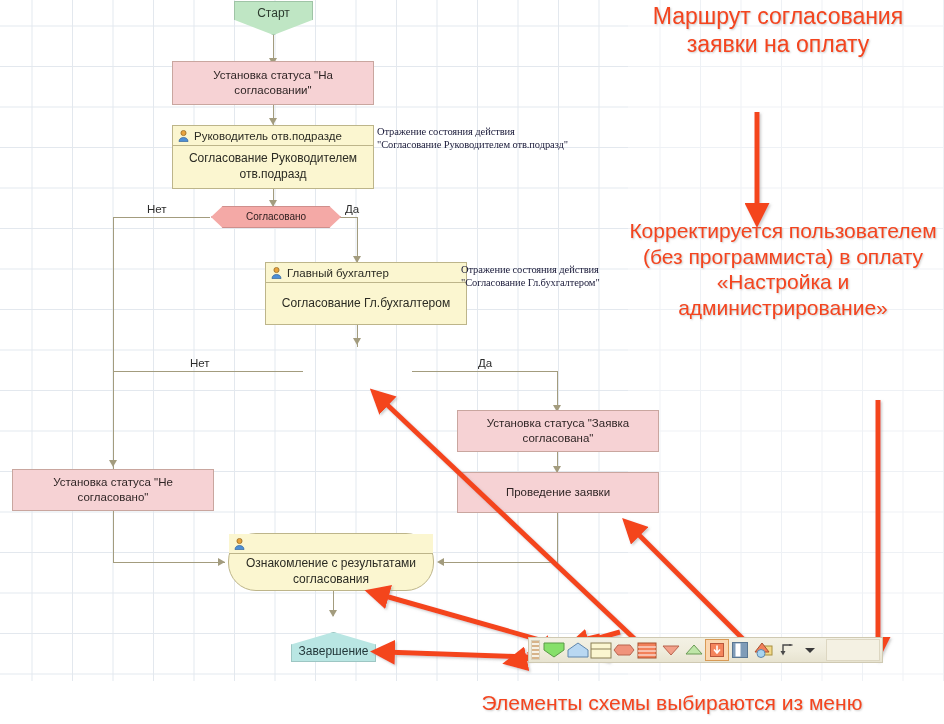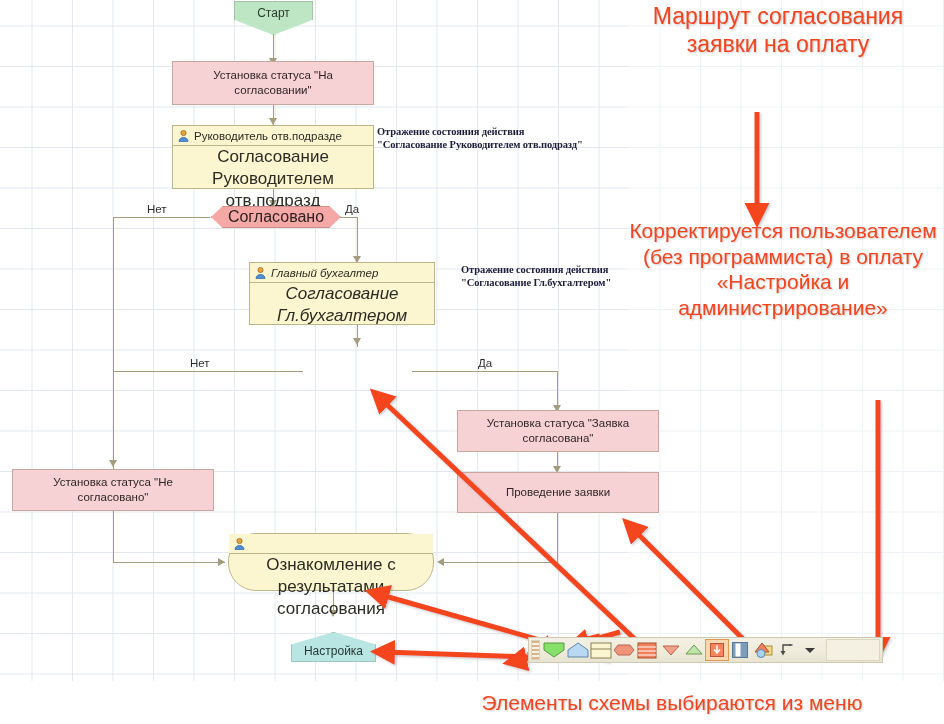--- a/index.html
+++ b/index.html
@@ -58,59 +58,59 @@
 
   .rect-pink{
     background:#f6d2d4;border:1px solid #c9a69f;
     color:#2f2525;font-size:11.5px;line-height:1.28;
     display:flex;align-items:center;justify-content:center;
     text-align:center;padding:2px 6px;
   }
 
   .hexagon{
     background:#f4a9a6;border:1px solid #cf8f8c;
-    color:#2f2020;font-size:16px;line-height:1.22;
+    color:#2f2020;font-size:10px;line-height:1.22;
     display:flex;align-items:center;justify-content:center;
     text-align:center;
     clip-path:polygon(9% 0,91% 0,100% 50%,91% 100%,9% 100%,0 50%);
   }
 
   .task{
     background:#fbf6d0;border:1px solid #bdb58a;
     display:flex;flex-direction:column;justify-content:space-between;
   }
   .task .thead{
     height:19px;flex:0 0 19px;
     border-bottom:1px solid #bdb58a;
     display:flex;align-items:center;gap:5px;padding-left:5px;
     font-size:11.5px;color:#2b2b23;
     background:#fbf6d0;
   }
   .task .tbody{
     flex:1;display:flex;align-items:center;justify-content:center;
-    text-align:center;font-size:17px;line-height:1.3;color:#2b2b23;
+    text-align:center;font-size:12px;line-height:1.3;color:#2b2b23;
     padding:0 6px;
   }
   .person-ico{display:block;width:11px;height:12px;flex:0 0 11px;}
 
   
   .ln{position:absolute;background:#a39c7e;}
   .lnh{height:1px;}
   .lnv{width:1px;}
   .ahead{position:absolute;width:0;height:0;}
   .ahead.down{border-left:4.5px solid transparent;border-right:4.5px solid transparent;border-top:7px solid #a39c7e;}
   .ahead.right{border-top:4.5px solid transparent;border-bottom:4.5px solid transparent;border-left:7px solid #a39c7e;}
   .ahead.left{border-top:4.5px solid transparent;border-bottom:4.5px solid transparent;border-right:7px solid #a39c7e;}
 
   .elab{position:absolute;font-size:11.5px;color:#2b2b2b;}
 
   
   .note{
     position:absolute;font-family:"Liberation Serif", serif;
-    font-size:10.5px;line-height:1.22;color:#1b1b3a;font-weight:700;
+    font-size:10.5px;line-height:1.22;color:#1b1b3a;font-weight:400;
     white-space:pre-line;letter-spacing:-0.1px;
   }
 
   
   .redtxt{
     position:absolute;color:#f4441e;
     font-family:"Liberation Sans", sans-serif;
     text-shadow:1px 1px 2px rgba(160,160,160,.55);
     line-height:1.22;
   }
@@ -209,21 +209,21 @@
 
   <div class="note" style="left:377px;top:126px;width:250px;">Отражение состояния действия
 "Согласование Руководителем отв.подразд"</div>
 
   <div class="node hexagon" style="left:211px;top:206px;width:130px;height:22px;">
     <span>Согласовано</span>
   </div>
   <div class="elab" style="left:147px;top:203px;">Нет</div>
   <div class="elab" style="left:345px;top:203px;">Да</div>
 
-  <div class="node task" style="left:249px;top:262px;width:186px;height:63px;font-style:italic;">
+  <div class="node task" style="left:265px;top:262px;width:202px;height:63px;">
     <div class="thead">
       <svg class="person-ico" viewBox="0 0 11 12">
         <circle cx="5.5" cy="3" r="2.6" fill="#e8a33d" stroke="#8a6220" stroke-width="0.7"></circle>
         <path d="M1 11.6c0-2.7 2-4.1 4.5-4.1s4.5 1.4 4.5 4.1z" fill="#4d8fd6" stroke="#2b5e99" stroke-width="0.7"></path>
       </svg>
       <span>Главный бухгалтер</span>
     </div>
     <div class="tbody">Согласование Гл.бухгалтером</div>
   </div>
 
@@ -250,21 +250,21 @@
       <svg class="person-ico" viewBox="0 0 11 12">
         <circle cx="5.5" cy="3" r="2.6" fill="#e8a33d" stroke="#8a6220" stroke-width="0.7"></circle>
         <path d="M1 11.6c0-2.7 2-4.1 4.5-4.1s4.5 1.4 4.5 4.1z" fill="#4d8fd6" stroke="#2b5e99" stroke-width="0.7"></path>
       </svg>
       <span></span>
     </div>
     <div class="tbody">Ознакомление с результатами согласования</div>
   </div>
 
   <div class="node pentagon-end" style="left:291px;top:632px;width:85px;height:30px;">
-    <span>Настройка</span>
+    <span>Завершение</span>
   </div>
 
   <div class="redtxt" id="ann-title" style="left:628px;top:2px;">Маршрут согласования заявки на оплату</div>
 
   <div class="redtxt" id="ann-mid" style="left:625px;top:218px;">Корректируется пользователем (без программиста) в оплату «Настройка и администрирование»</div>
 
   <div class="redtxt" id="ann-bottom" style="left:400px;top:690px;">Элементы схемы выбираются из меню</div>
 
   <svg class="redarrow" style="left:0;top:0;width:944px;height:724px;pointer-events:none;">
     <defs>

